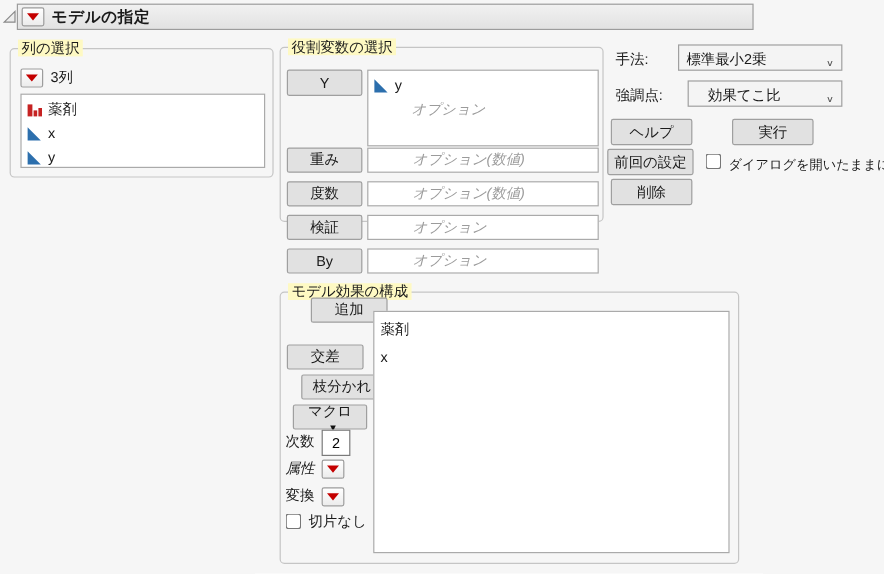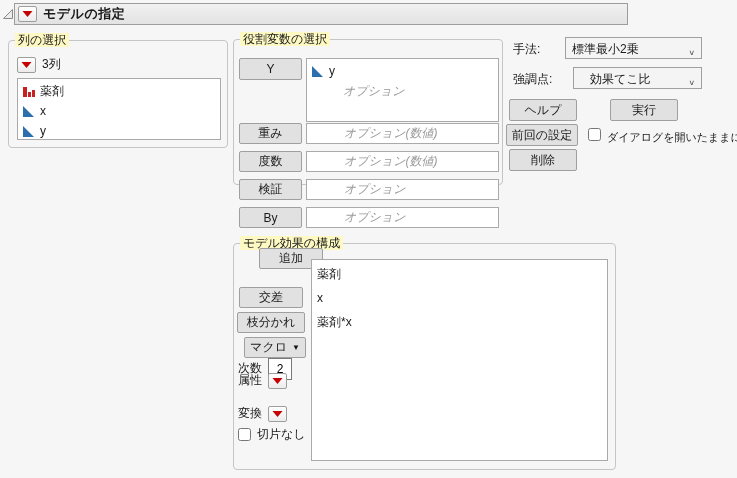--- a/index.html
+++ b/index.html
@@ -164,34 +164,34 @@
 
   <div class="abs group" style="left:233px;top:243px;width:383px;height:227px;">
     <span class="glabel">モデル効果の構成</span>
 
     <div class="abs btn" style="left:5px;top:4px;width:64px;height:21px;margin-left:20px;">
         <span>追加</span>
       </div>
     <div class="abs btn" style="left:5px;top:43px;width:64px;height:21px;">
         <span>交差</span>
       </div>
-    <div class="abs btn" style="left:3px;top:68px;width:68px;height:21px;">
+    <div class="abs btn" style="left:17px;top:68px;width:68px;height:21px;">
         <span>枝分かれ</span>
       </div>
-    <div class="abs btn" style="left:10px;top:93px;width:62px;height:21px;">
+    <div class="abs btn" style="left:10px;top:93px;width:62px;height:21px;flex-direction:column;">
       <span>マクロ</span>
       <span class="arrow">▼</span>
     </div>
 
     <div class="abs rowflex" style="left:4px;top:112px;height:25px;">
       <span>次数</span>
       <input style="width: 22px; height: 20px; border: 1px solid rgb(122, 122, 122); background: rgb(255, 255, 255); text-align: center; font-size: 12px; font-family: inherit; padding: 0px;" value="2">
     </div>
 
-    <div class="abs rowflex" style="left:4px;top:128px;">
+    <div class="abs rowflex" style="left:4px;top:138px;font-style:italic;">
       <span>属性</span>
       <span class="hot">
         <svg width="11" height="8">
             <polygon points="0.5,1 10.5,1 5.5,7" fill="#c40000"></polygon>
           </svg>
       </span>
     </div>
 
     <div class="abs rowflex" style="left:4px;top:161px;">
       <span>変換</span>
@@ -207,19 +207,16 @@
       <span>切片なし</span>
     </div>
 
     <div class="abs listbox" style="left:77px;top:15px;width:297px;height:202px;">
       <div class="erow">
           <span>薬剤</span>
         </div>
       <div class="erow">
           <span>x</span>
         </div>
-      <div class="erow">
-          <span>薬剤*x</span>
-        </div>
     </div>
   </div>
 
 </div>
 
 </body></html>

